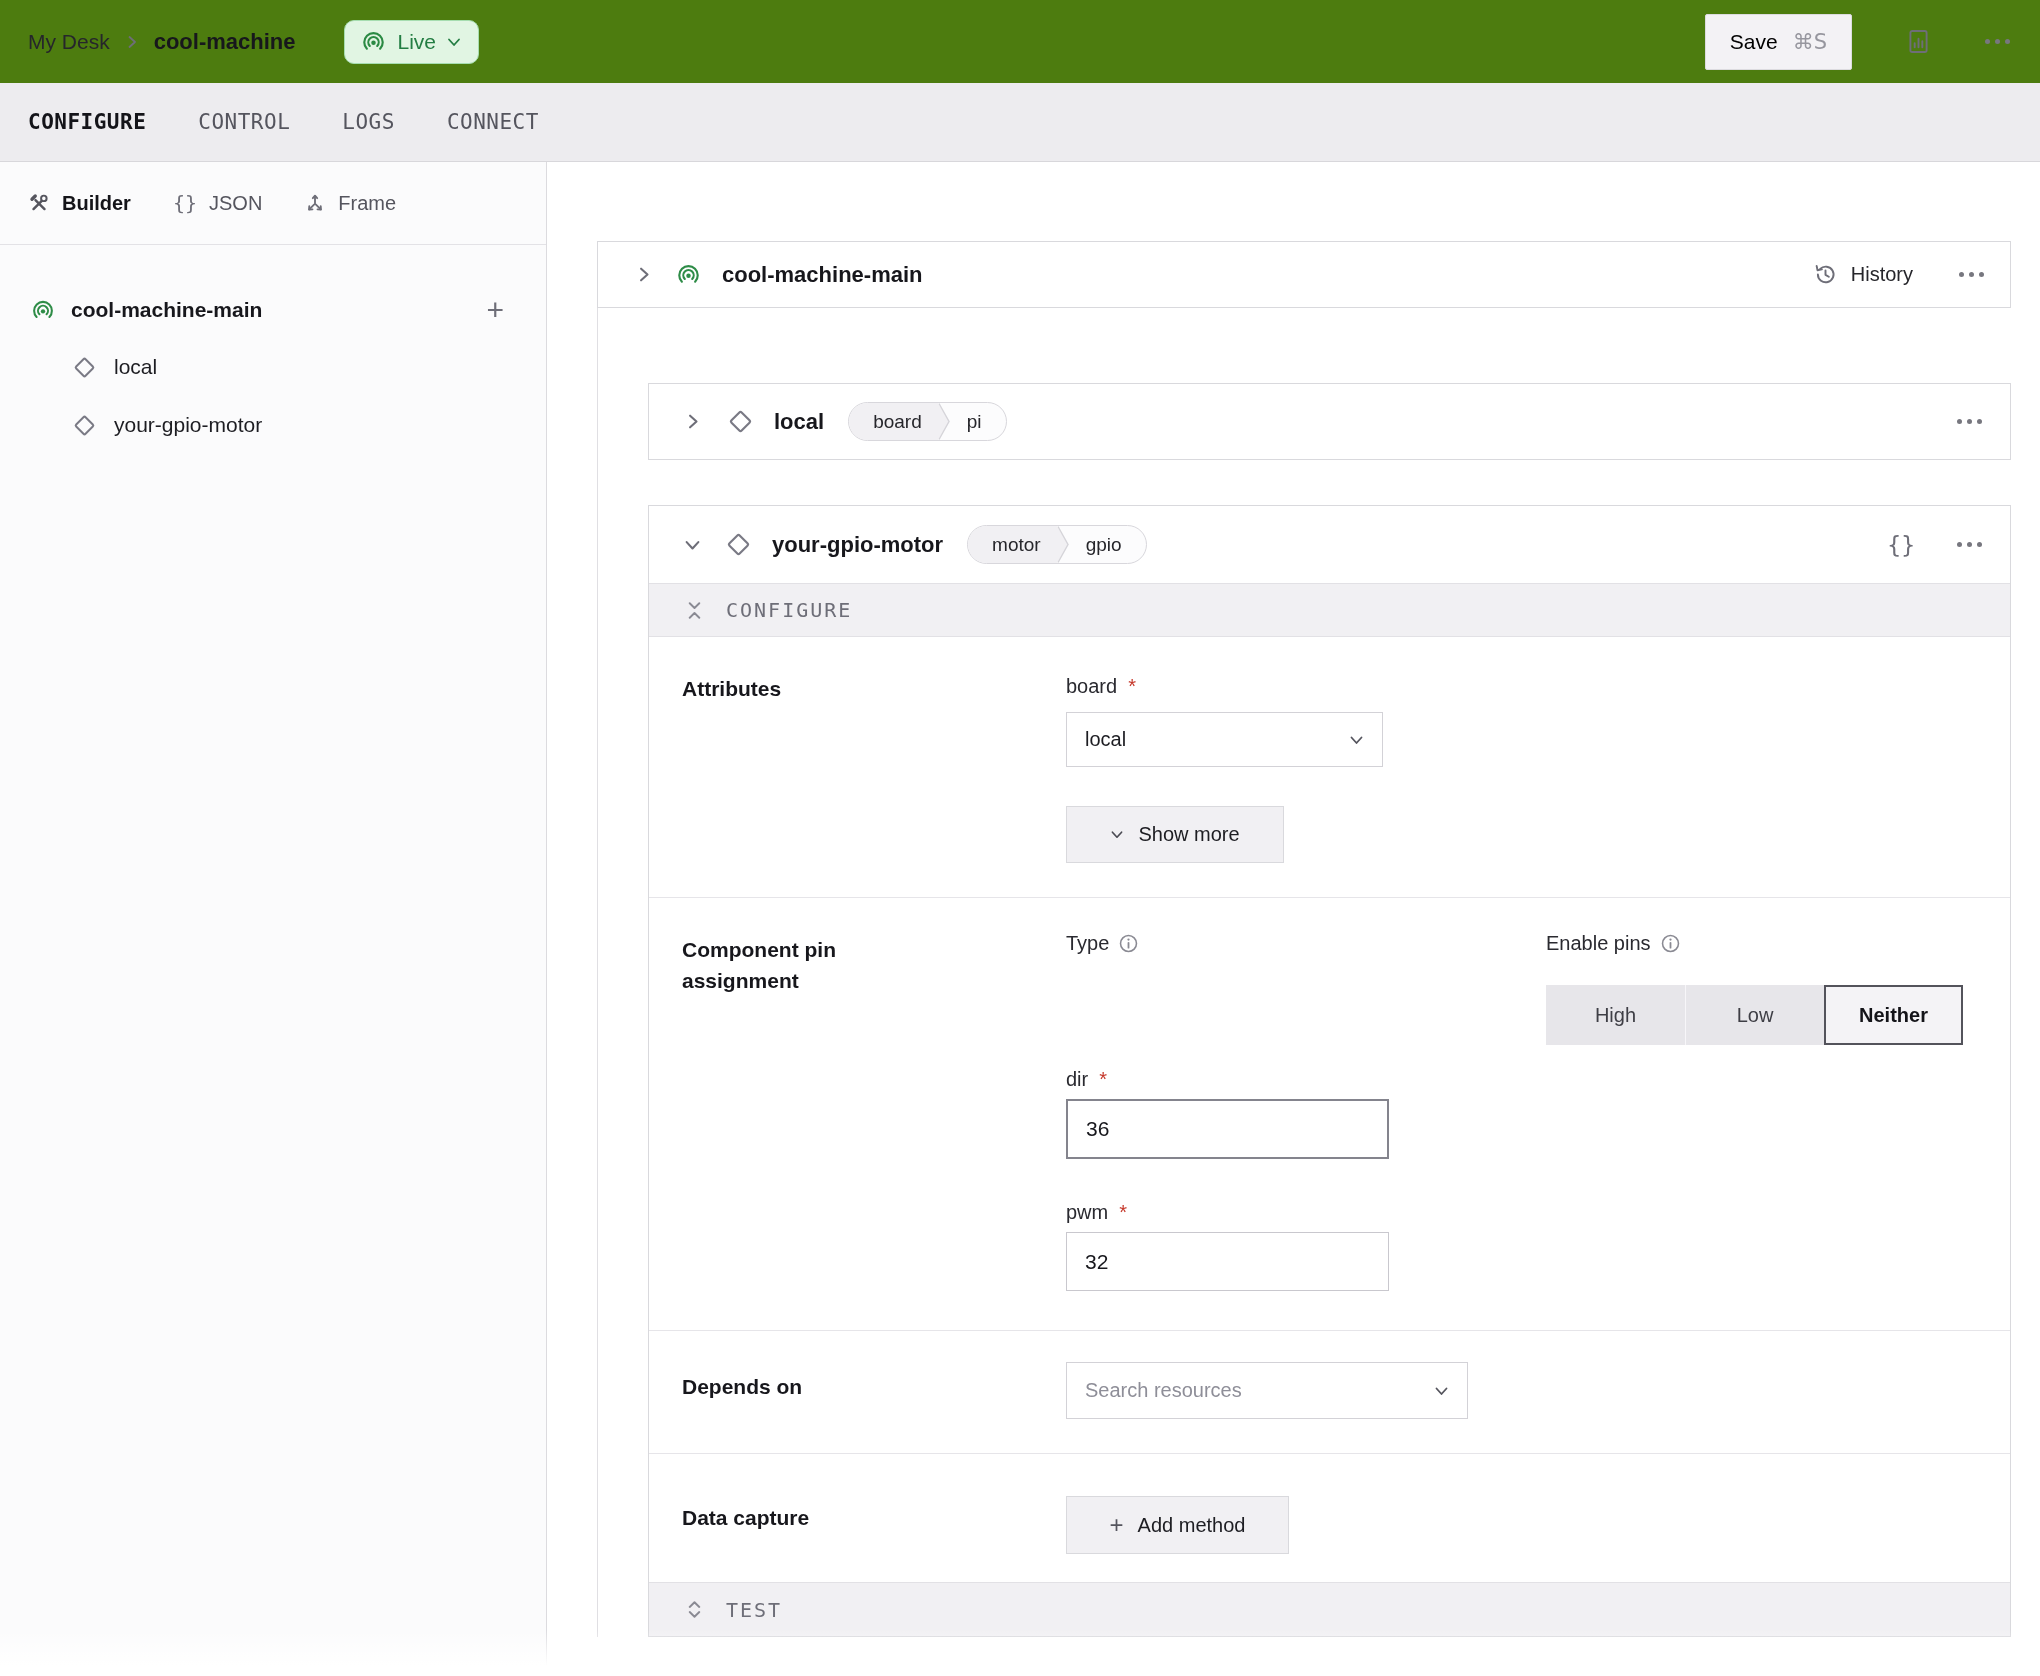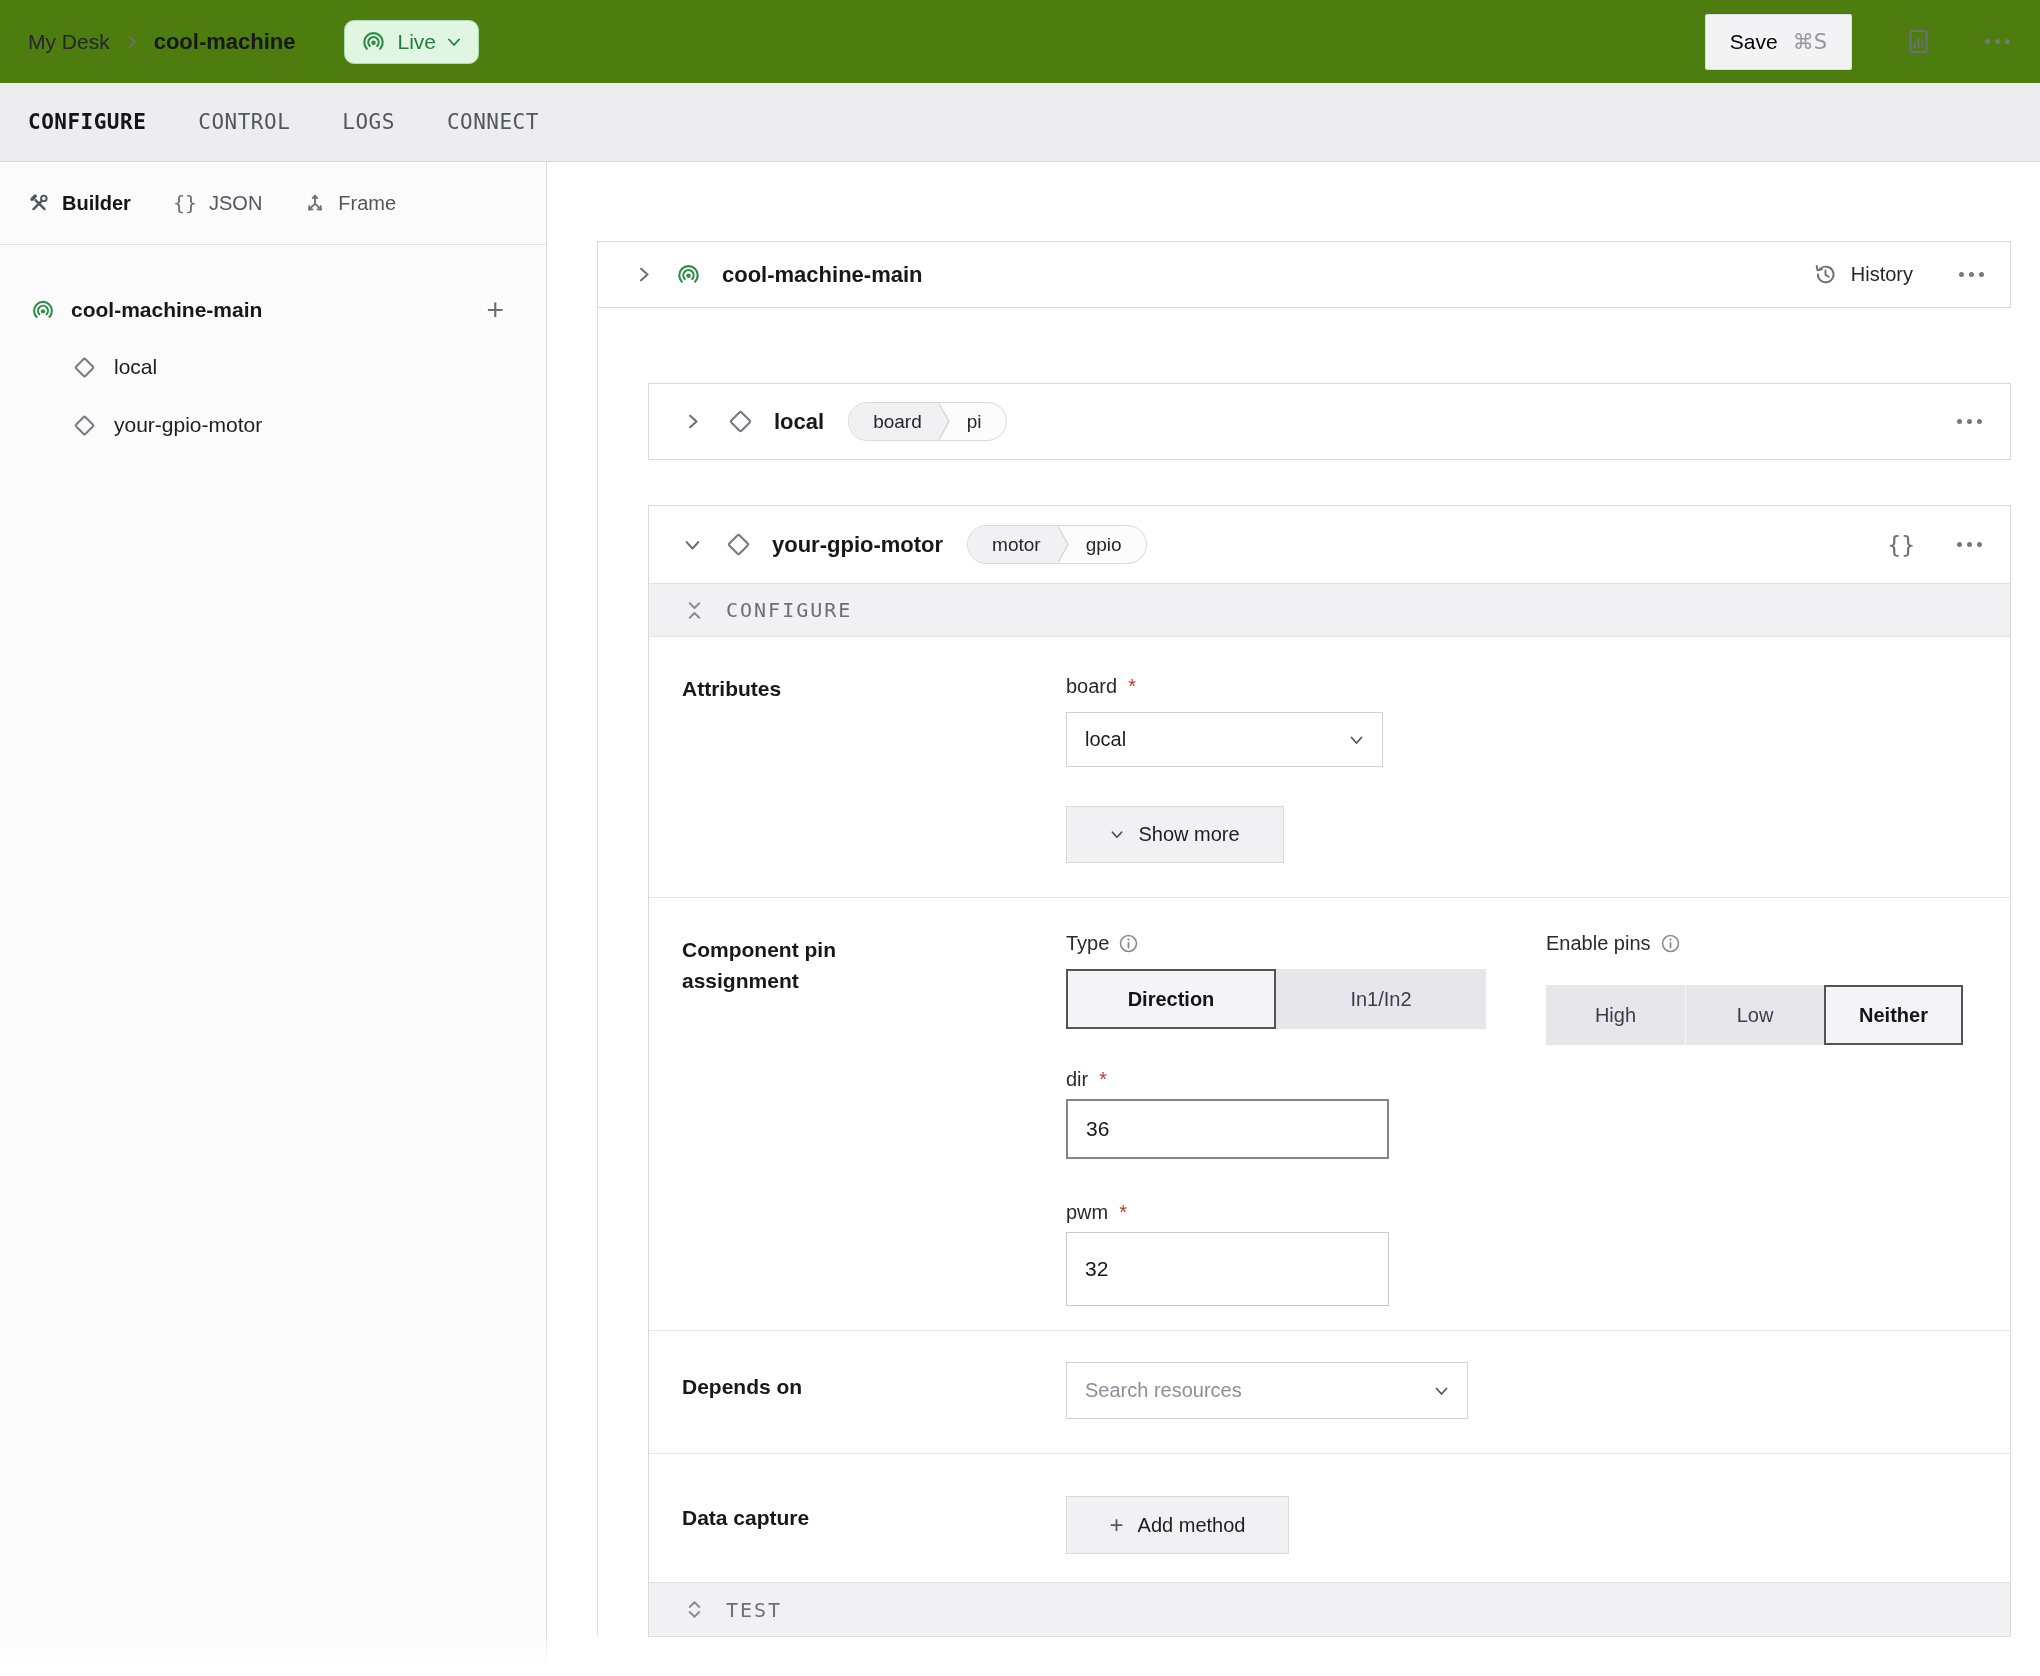--- a/index.html
+++ b/index.html
@@ -407,24 +407,20 @@
         <span class="row-heading" style="top:36px; width:215px; line-height:31px;">Component pin assignment</span>
 
         <span class="f-label" style="left:417px; top:34px;">
           <span>Type</span>
           <span class="si">
               <svg width="21" height="21">
                 <use href="#sym-info"></use>
               </svg>
             </span>
         </span>
-        <div class="toggle" style="left:417px; top:71px;">
-          <span class="seg seg-w2 selected">Direction</span>
-          <span class="seg seg-w2">In1/In2</span>
-        </div>
 
         <span class="f-label" style="left:897px; top:34px;">
           <span>Enable pins</span>
           <span class="si">
               <svg width="21" height="21">
                 <use href="#sym-info"></use>
               </svg>
             </span>
         </span>
         <div class="toggle" style="left:897px; top:87px;">
@@ -436,21 +432,21 @@
         <span class="f-label" style="left:417px; top:170px;">
           <span>dir</span>
             <span class="req">*</span>
         </span>
         <input class="text-input inp-dir" style="left: 417px; top: 201px; width: 323px;" value="36">
 
         <span class="f-label" style="left:417px; top:303px;">
           <span>pwm</span>
             <span class="req">*</span>
         </span>
-        <input class="text-input inp-pwm" style="left: 417px; top: 334px; width: 323px; height: 74px;" value="32">
+        <input class="text-input inp-pwm" style="left: 417px; top: 334px; width: 323px; height: 59px;" value="32">
       </div>
 
       <div class="row row-depends">
         <span class="row-heading" style="top:44px;">Depends on</span>
         <div class="select" style="left:417px; top:31px; width:402px; height:57px;">
           <span class="placeholder">Search resources</span>
           <svg class="sel-chev" width="15" height="12">
               <use href="#sym-chev-down"></use>
             </svg>
         </div>

